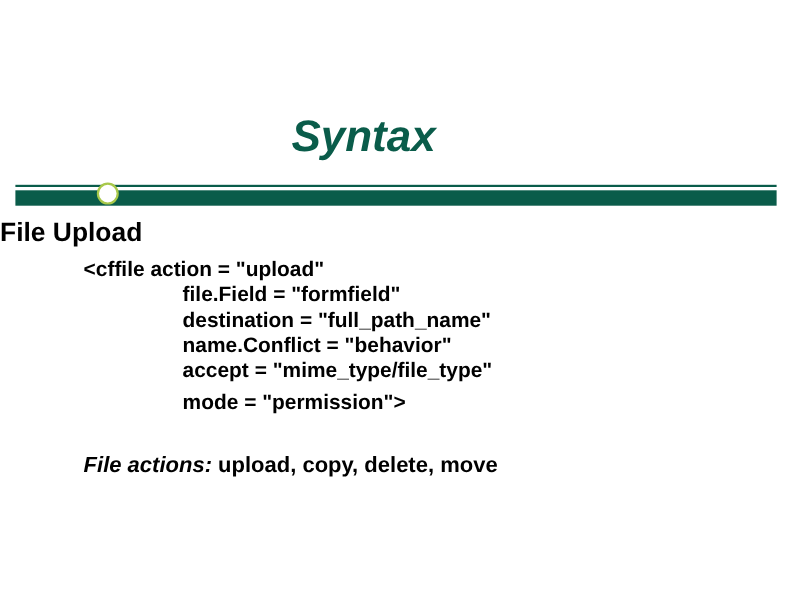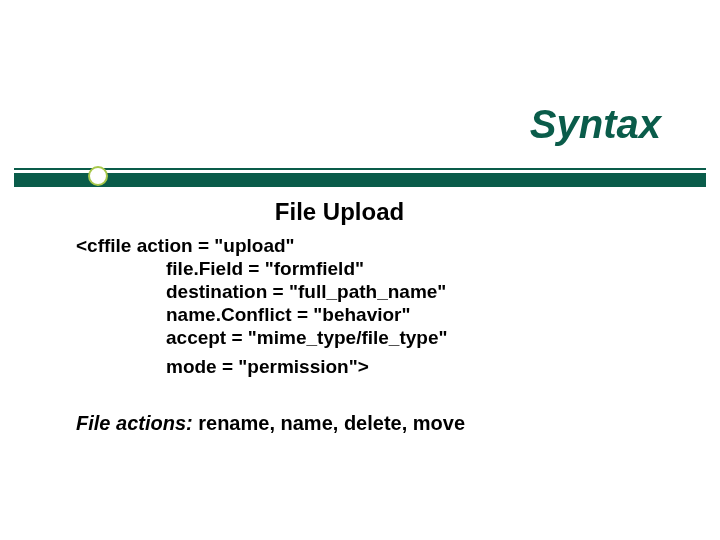--- a/index.html
+++ b/index.html
@@ -14,21 +14,21 @@
   .slide {
     position: relative;
     width: 720px;
     height: 540px;
   }
   .title {
     position: absolute;
     top: 102px;
     left: 0;
     width: 661px;
-    text-align: right;
+    text-align: center;
     font-family: Arial, Helvetica, sans-serif;
     font-weight: bold;
     font-style: italic;
     font-size: 40px;
     color: #0a5c4a;
   }
   .rule-group {
     position: absolute;
     top: 162px;
     left: 14px;
@@ -60,21 +60,20 @@
     border: 2.5px solid #a8c84a;
     border-radius: 50%;
     background: #ffffff;
     box-sizing: border-box;
   }
   .subtitle {
     position: absolute;
     top: 198px;
     left: 0;
     width: 679px;
-    text-align: center;
     font-weight: bold;
     font-size: 24px;
     color: #000;
   }
   .code-block {
     position: absolute;
     top: 234px;
     left: 76px;
     width: 560px;
     font-family: Arial, Helvetica, sans-serif;
@@ -124,16 +123,16 @@
     <div>&lt;cffile action = "upload"</div>
     <div class="code-indent">file.Field = "formfield"</div>
     <div class="code-indent">destination = "full_path_name"</div>
     <div class="code-indent">name.Conflict = "behavior"</div>
     <div class="code-indent">accept = "mime_type/file_type"</div>
     <div class="code-gap"></div>
     <div class="code-indent">mode = "permission"&gt;</div>
   </div>
 
   <div class="actions">
-    <span class="label">File actions: </span><span class="values">rename, name, delete, move</span>
+    <span class="label">File actions: </span><span class="values">upload, copy, delete, move</span>
   </div>
 
 </div>
 
 </body></html>

